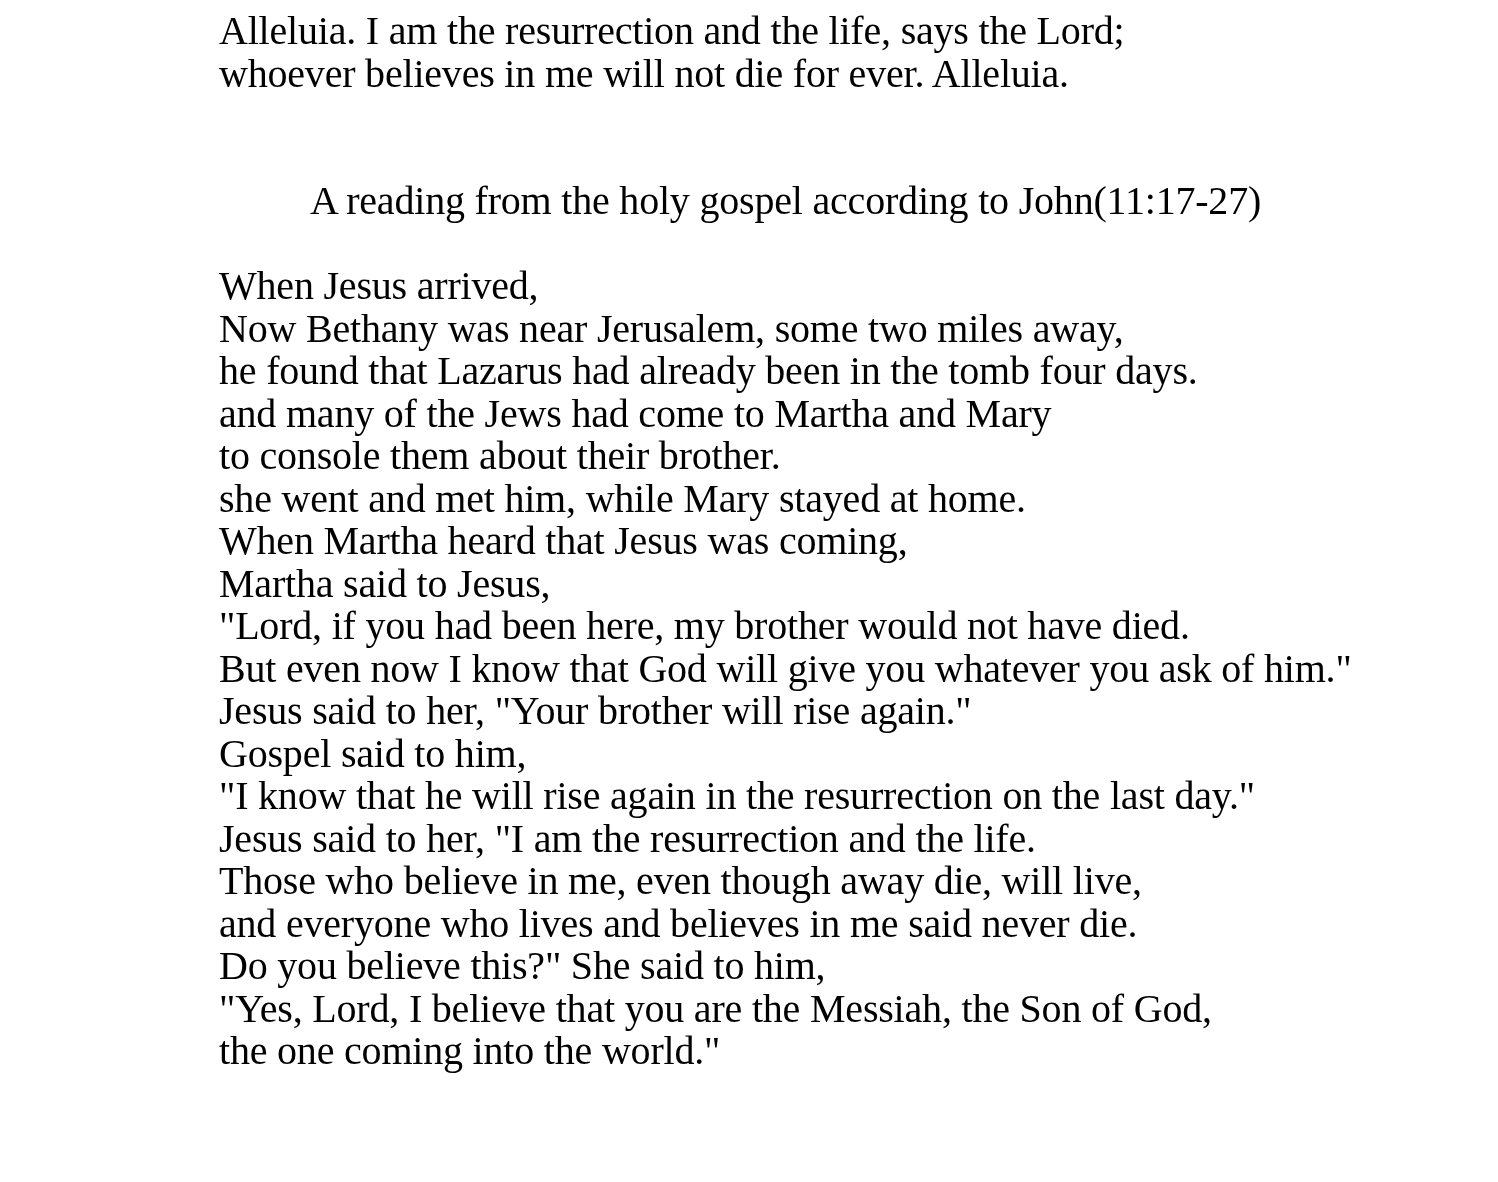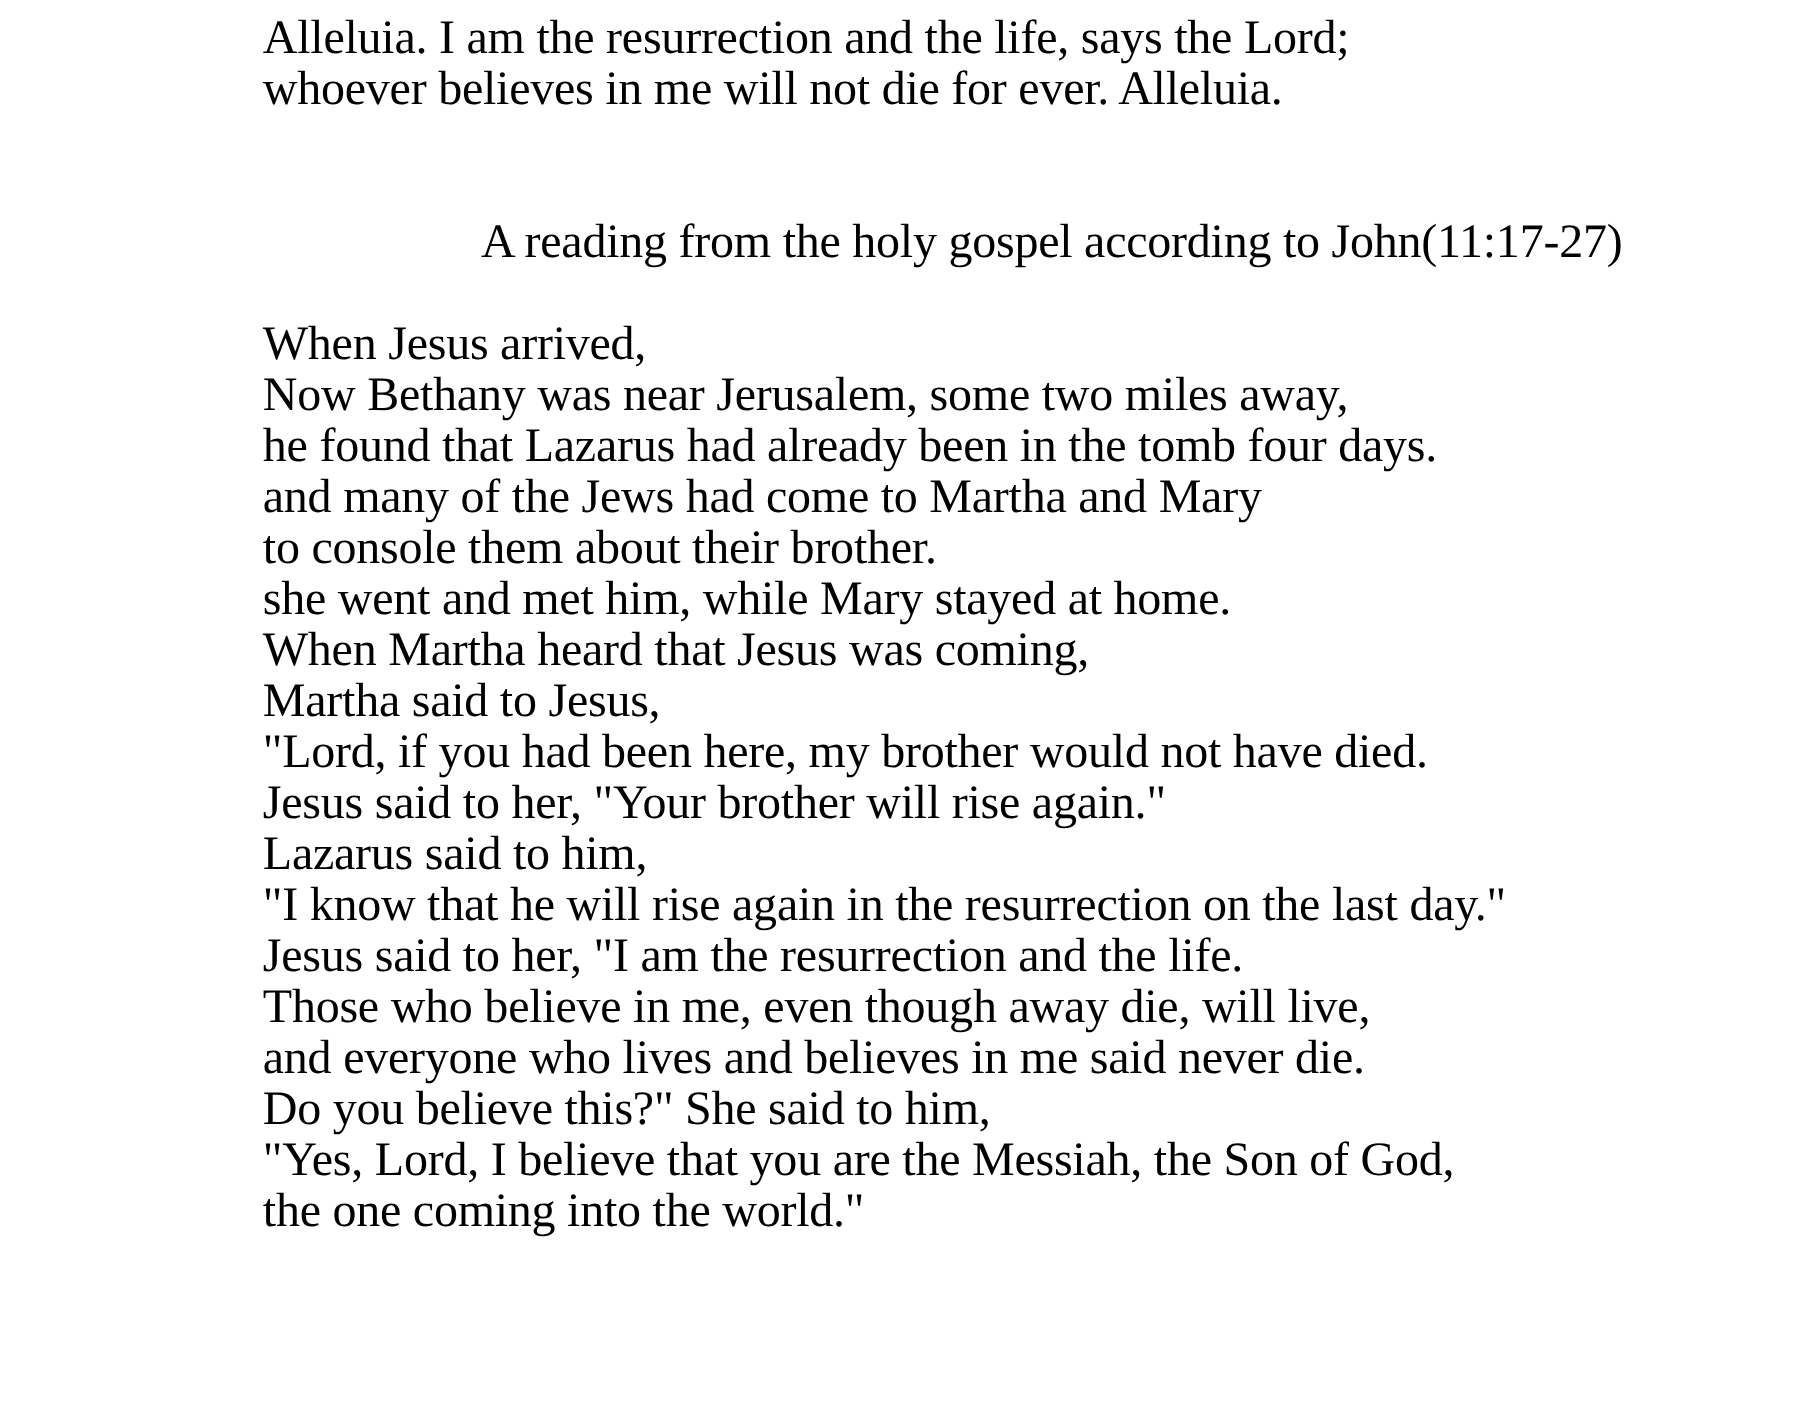--- a/index.html
+++ b/index.html
@@ -8,21 +8,21 @@
       font-family: "Liberation Serif", "DejaVu Serif", serif;
       color: #000000;
     }
     .doc { position: absolute; left: 219px; top: 10px; width: 1140px; }
     .line {
       font-size: 40px; line-height: 42.5px; height: 42.5px;
       white-space: nowrap; letter-spacing: -0.2px;
     }
     .gap1 { height: 85px; }
     .gap2 { height: 42.5px; }
-    .heading-row { display: flex; justify-content: flex-end; width: 1133px; }
+    .heading-row { display: flex; justify-content: center; width: 1133px; }
   </style>
 </head>
 <body>
 
 <div class="doc">
   <div class="line">Alleluia. I am the resurrection and the life, says the Lord;</div>
   <div class="line">whoever believes in me will not die for ever. Alleluia.</div>
 
   <div class="gap1"></div>
 
@@ -36,22 +36,23 @@
   <div>
     <div class="line">When Jesus arrived,</div>
     <div class="line">Now Bethany was near Jerusalem, some two miles away,</div>
     <div class="line">he found that Lazarus had already been in the tomb four days.</div>
     <div class="line">and many of the Jews had come to Martha and Mary</div>
     <div class="line">to console them about their brother.</div>
     <div class="line">she went and met him, while Mary stayed at home.</div>
     <div class="line">When Martha heard that Jesus was coming,</div>
     <div class="line">Martha said to Jesus,</div>
     <div class="line">"Lord, if you had been here, my brother would not have died.</div>
+    <div class="line">But even now I know that God will give you whatever you ask of him."</div>
     <div class="line">Jesus said to her, "Your brother will rise again."</div>
-    <div class="line">Lazarus said to him,</div>
+    <div class="line">Gospel said to him,</div>
     <div class="line">"I know that he will rise again in the resurrection on the last day."</div>
     <div class="line">Jesus said to her, "I am the resurrection and the life.</div>
     <div class="line">Those who believe in me, even though away die, will live,</div>
     <div class="line">and everyone who lives and believes in me said never die.</div>
     <div class="line">Do you believe this?" She said to him,</div>
     <div class="line">"Yes, Lord, I believe that you are the Messiah, the Son of God,</div>
     <div class="line">the one coming into the world."</div>
   </div>
 
   <div class="gap2"></div>

